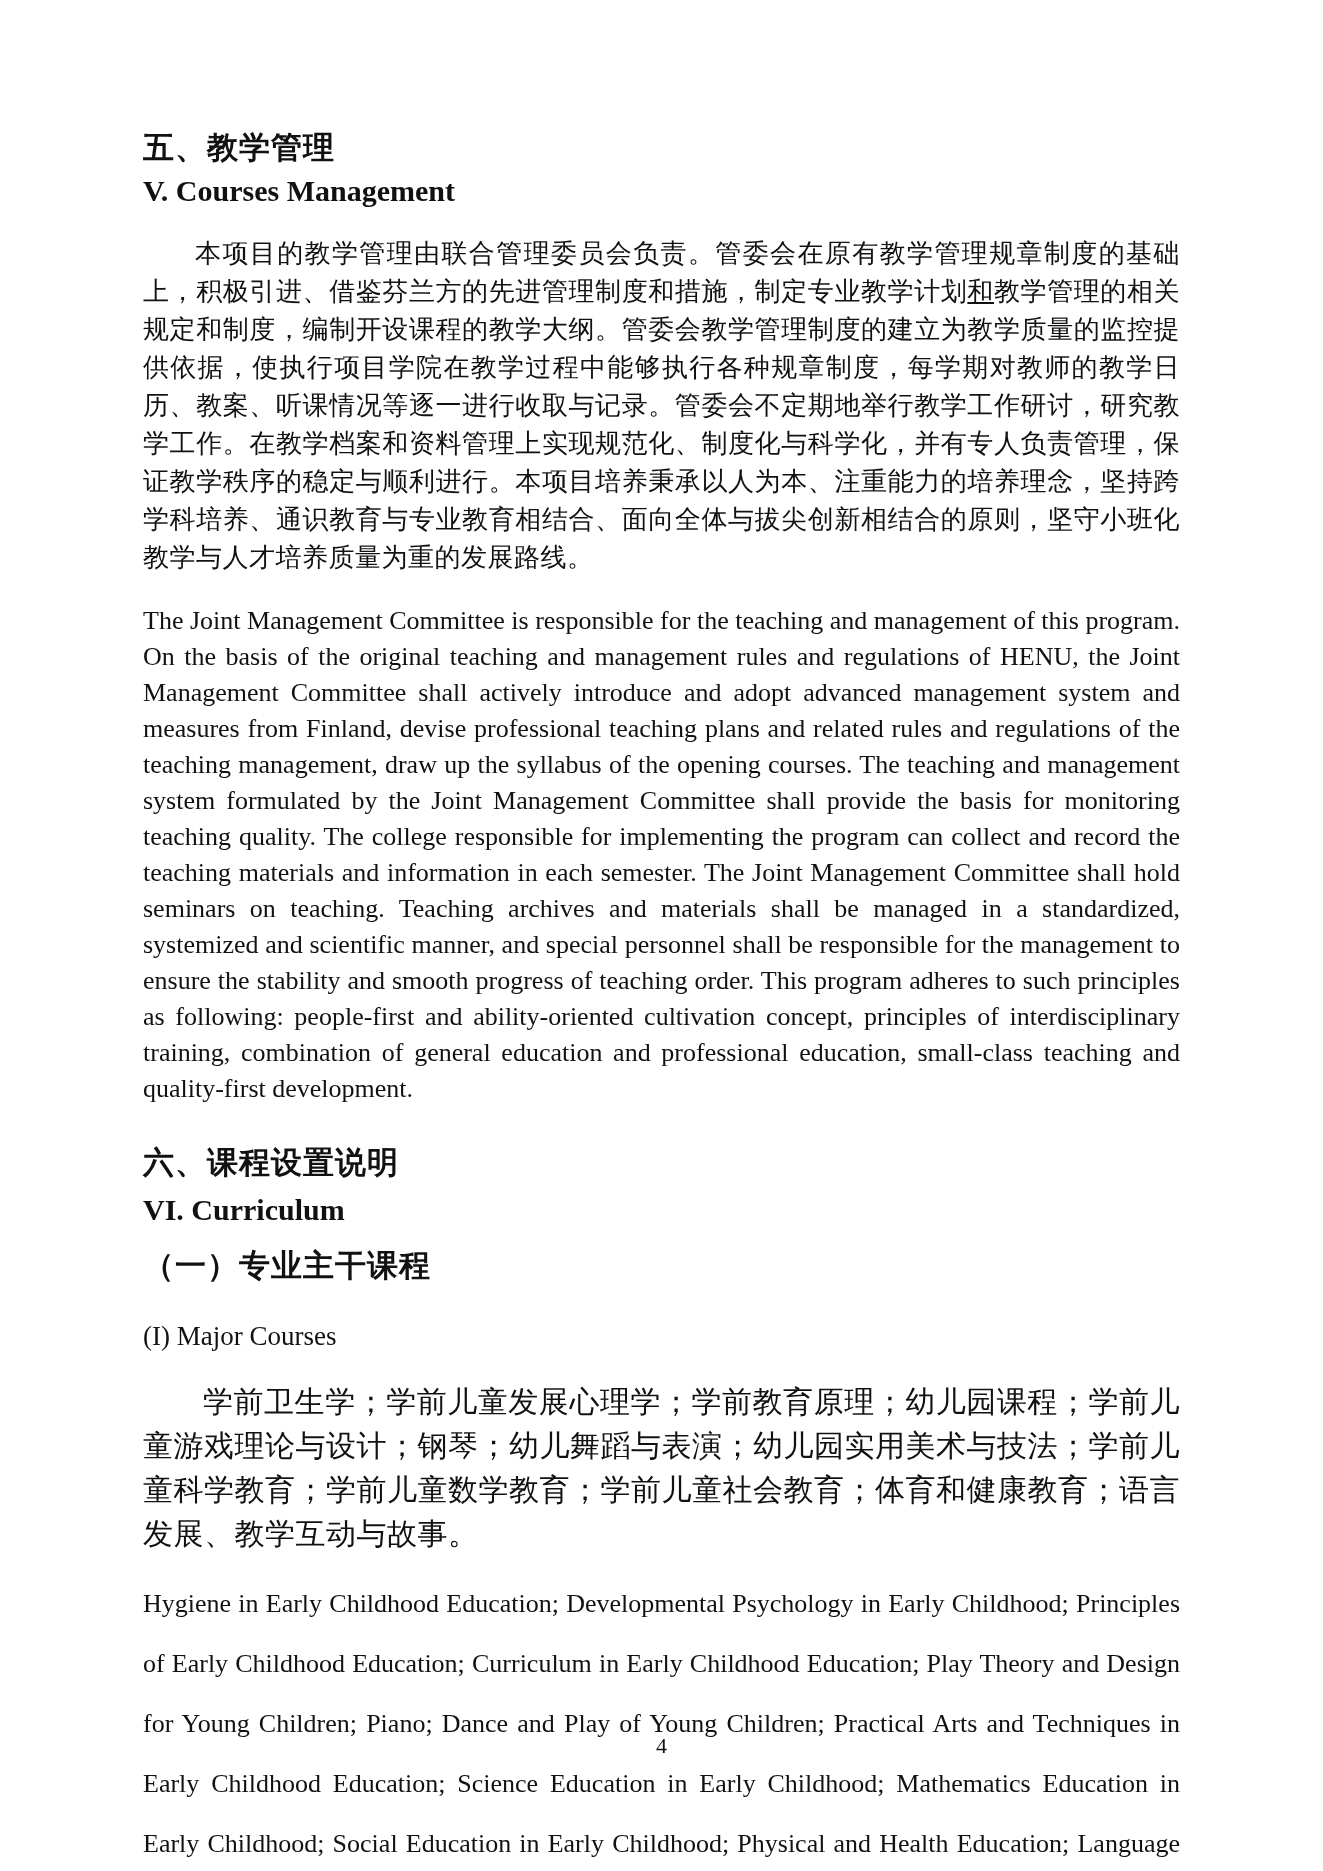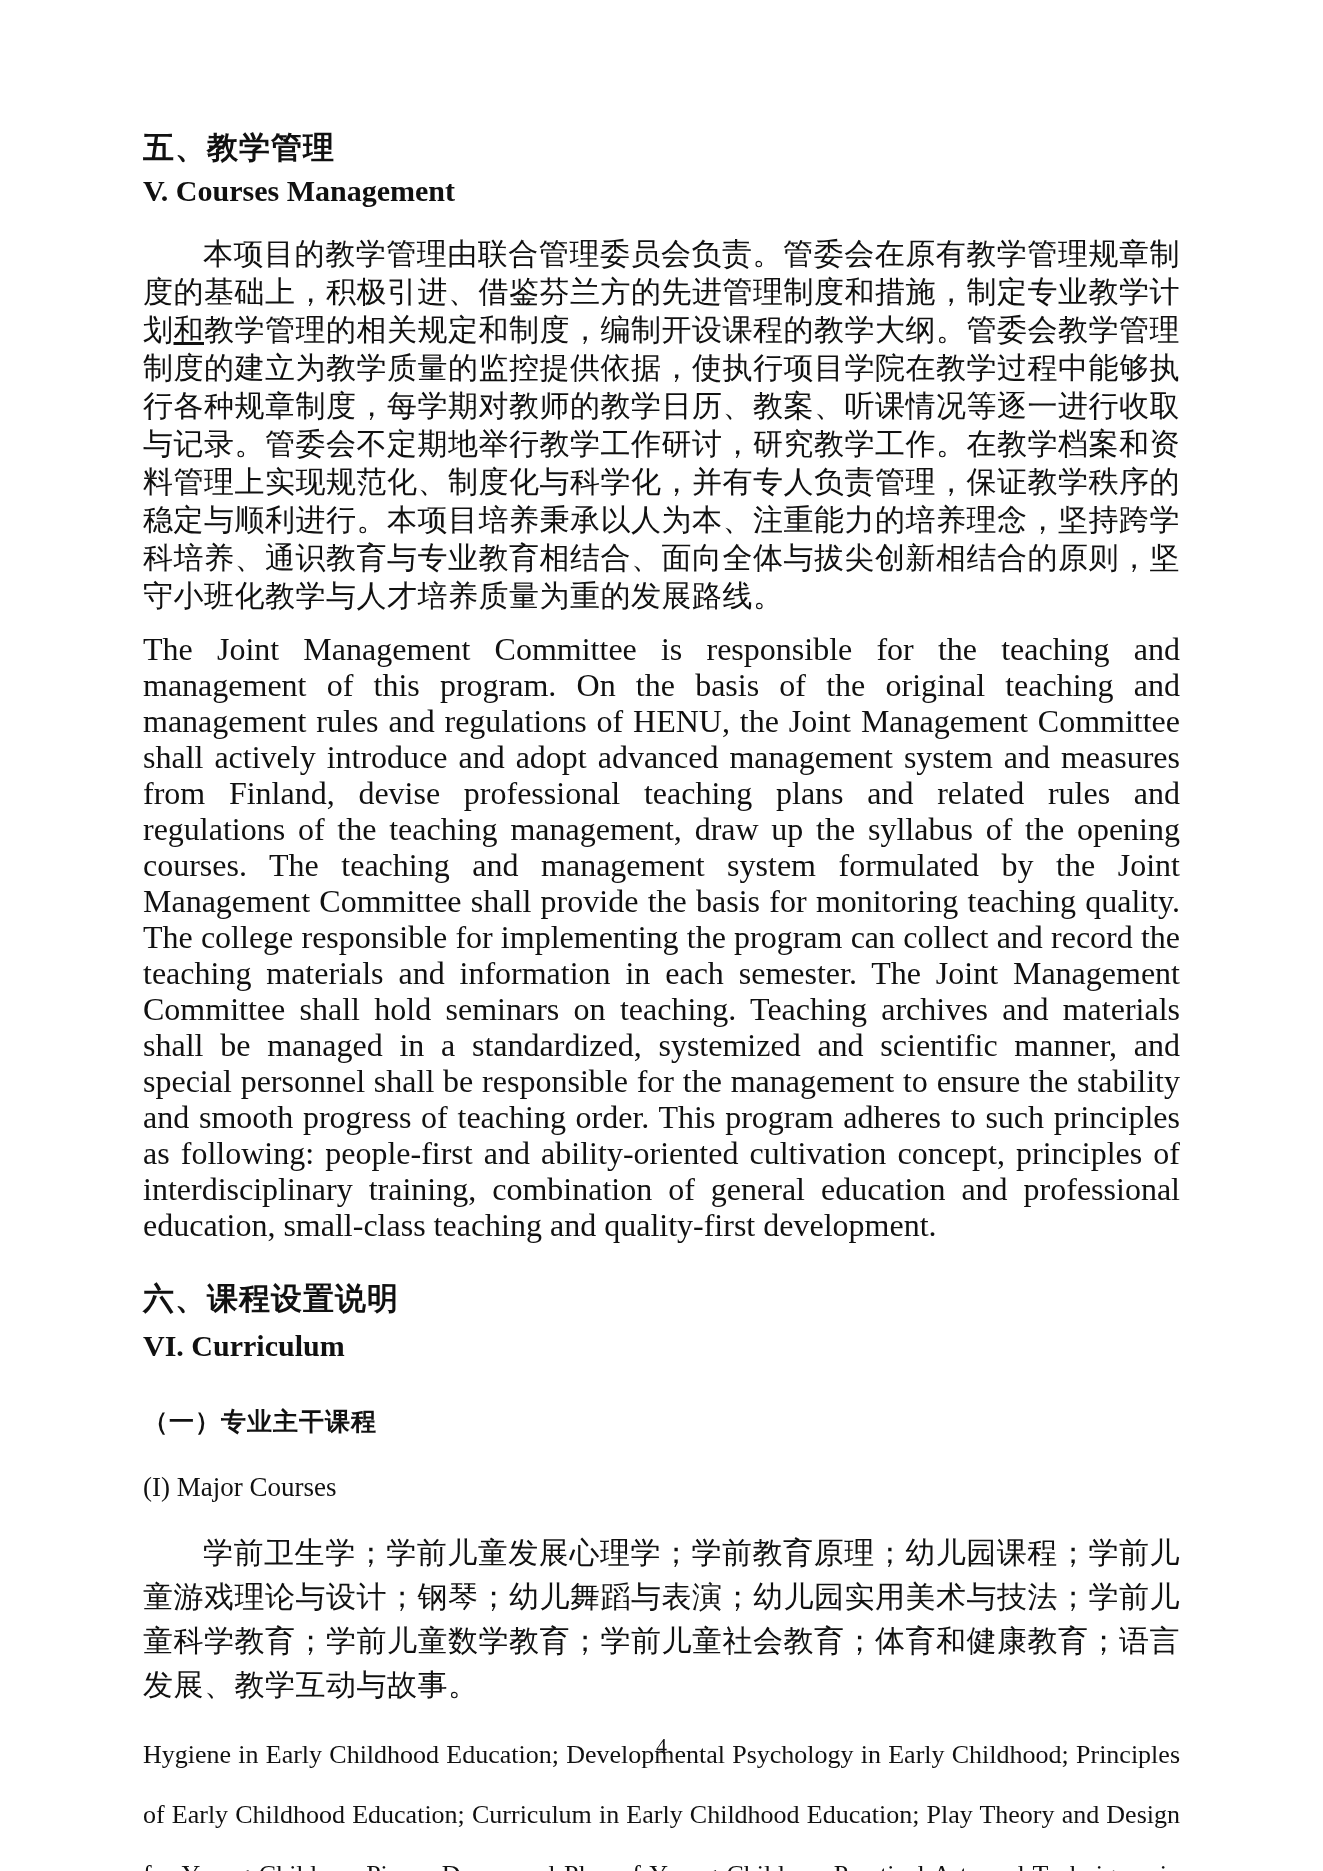--- a/index.html
+++ b/index.html
@@ -24,39 +24,39 @@
     line-height: 1.15;
   }
   .h-en {
     font-size: 30px;
     font-weight: bold;
     line-height: 1.15;
     margin-top: 8px;
   }
   p.body-zh {
     margin-top: 27px;
-    font-size: 30px;
+    font-size: 26px;
     line-height: 38px;
     text-align: justify;
     text-indent: 2em;
     letter-spacing: 0.5px;
   }
   p.body-zh .u { text-decoration: underline; }
   p.body-en {
-    margin-top: 16px;
-    font-size: 32px;
+    margin-top: 26px;
+    font-size: 26px;
     line-height: 36px;
     text-align: justify;
     text-align-last: left;
   }
   .sect2-zh { margin-top: 38px; }
   .sect2-en { margin-top: 12px; }
   .sub-zh {
-    margin-top: 42px;
-    font-size: 25px;
+    margin-top: 18px;
+    font-size: 31px;
     font-weight: bold;
     letter-spacing: 1px;
   }
   .sub-en {
     margin-top: 34px;
     font-size: 27px;
     font-weight: normal;
   }
   p.courses-zh {
     margin-top: 28px;

